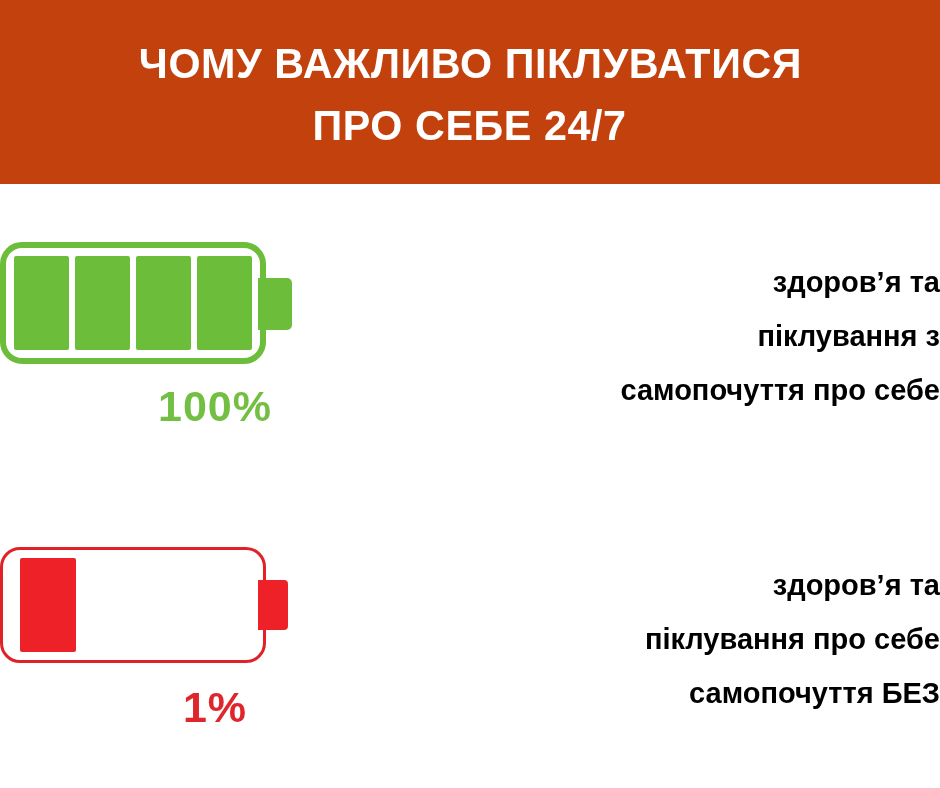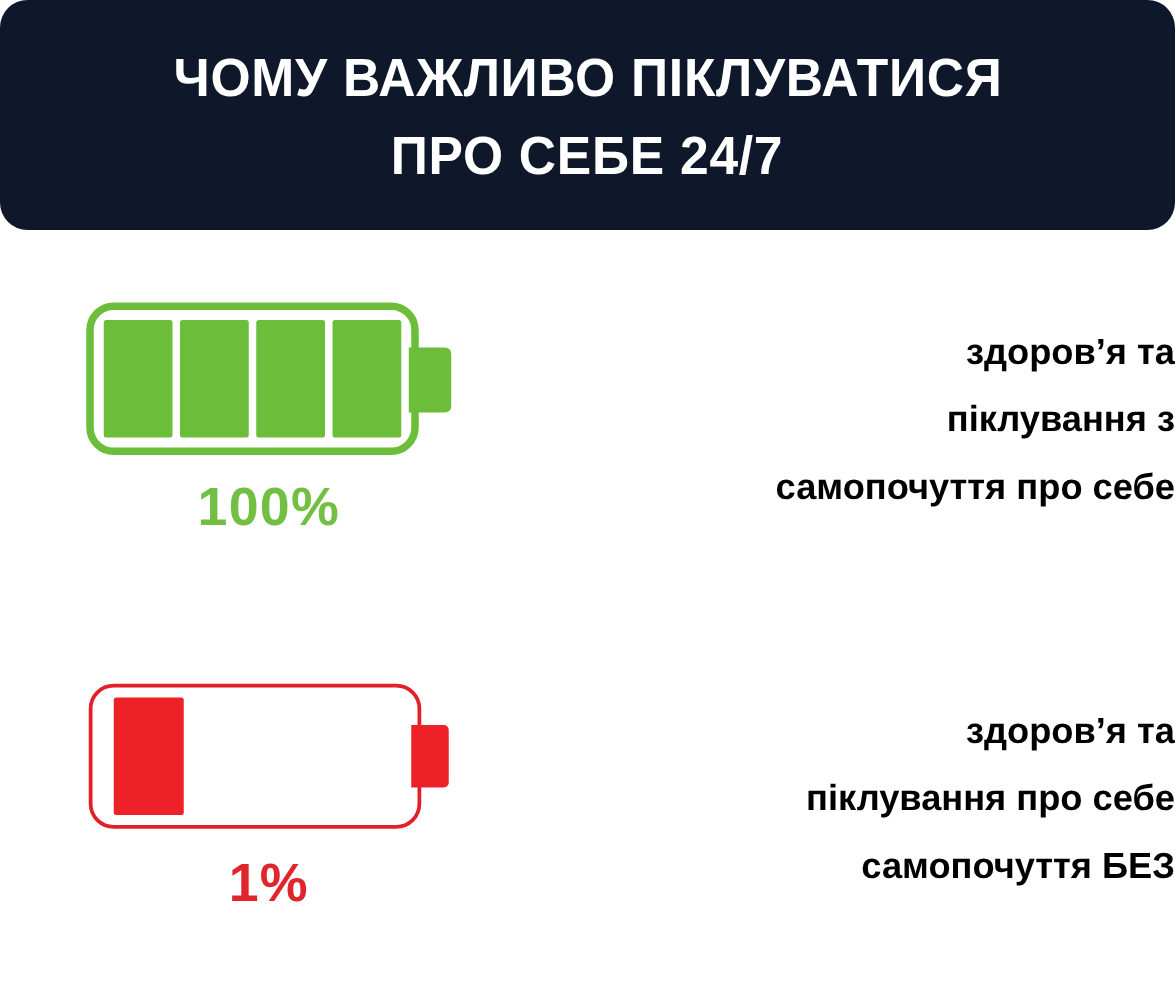--- a/index.html
+++ b/index.html
@@ -18,28 +18,27 @@
     overflow: hidden;
   }
 
   
   .banner {
     position: absolute;
     left: 0;
     top: 0;
     width: 940px;
     height: 184px;
-    background: #0f172a;
+    background: #c2410c;
     display: flex;
     flex-direction: column;
     align-items: center;
     justify-content: center;
     box-sizing: border-box;
     padding-top: 4px;
-    border-radius: 22px;
   }
   .banner-line {
     color: #ffffff;
     font-size: 43px;
     font-weight: 700;
     letter-spacing: 0.6px;
     line-height: 62px;
     text-align: center;
     white-space: nowrap;
     transform: scaleX(0.96);
@@ -53,21 +52,20 @@
     display: flex;
     align-items: center;
   }
   #row-full  { top: 186px; height: 300px; }
   #row-empty { top: 490px; height: 298px; }
 
   .icon-col {
     width: 430px;
     display: flex;
     flex-direction: column;
-    align-items: center;
     justify-content: center;
   }
   .text-col {
     width: 510px;
     display: flex;
     flex-direction: column;
     align-items: flex-end;
     justify-content: center;
   }
 

